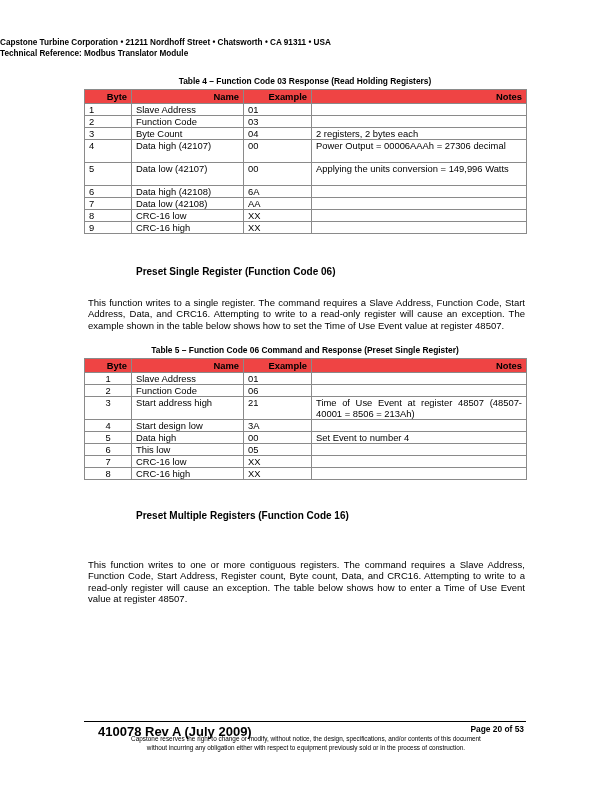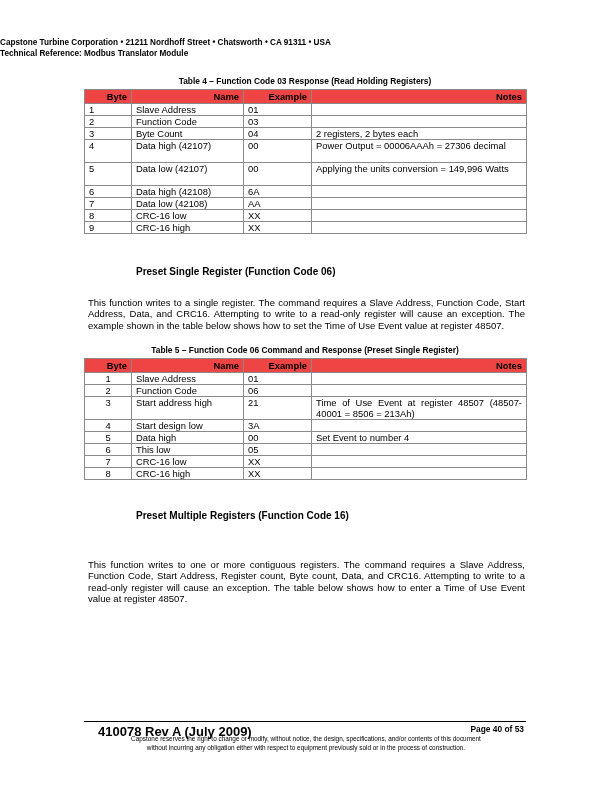--- a/index.html
+++ b/index.html
@@ -209,17 +209,17 @@
       <td class="notes"></td>
     </tr>
   </tbody>
 </table>
 
 <div class="section-heading" style="top:510px;">Preset Multiple Registers (Function Code 16)</div>
 <p class="para" style="top:559px;">This function writes to one or more contiguous registers. The command requires a Slave Address, Function Code, Start Address, Register count, Byte count, Data, and CRC16. Attempting to write to a read-only register will cause an exception. The table below shows how to enter a Time of Use Event value at register 48507.</p>
 
 <div class="footer-rule"></div>
 <div class="footer-left">410078 Rev A (July 2009)</div>
-<div class="footer-right">Page 40 of 53</div>
+<div class="footer-right">Page 20 of 53</div>
 <div class="footer-disclaimer">
   <div>Capstone reserves the right to change or modify, without notice, the design, specifications, and/or contents of this document</div>
   <div>without incurring any obligation either with respect to equipment previously sold or in the process of construction.</div>
 </div>
 
 </body></html>

